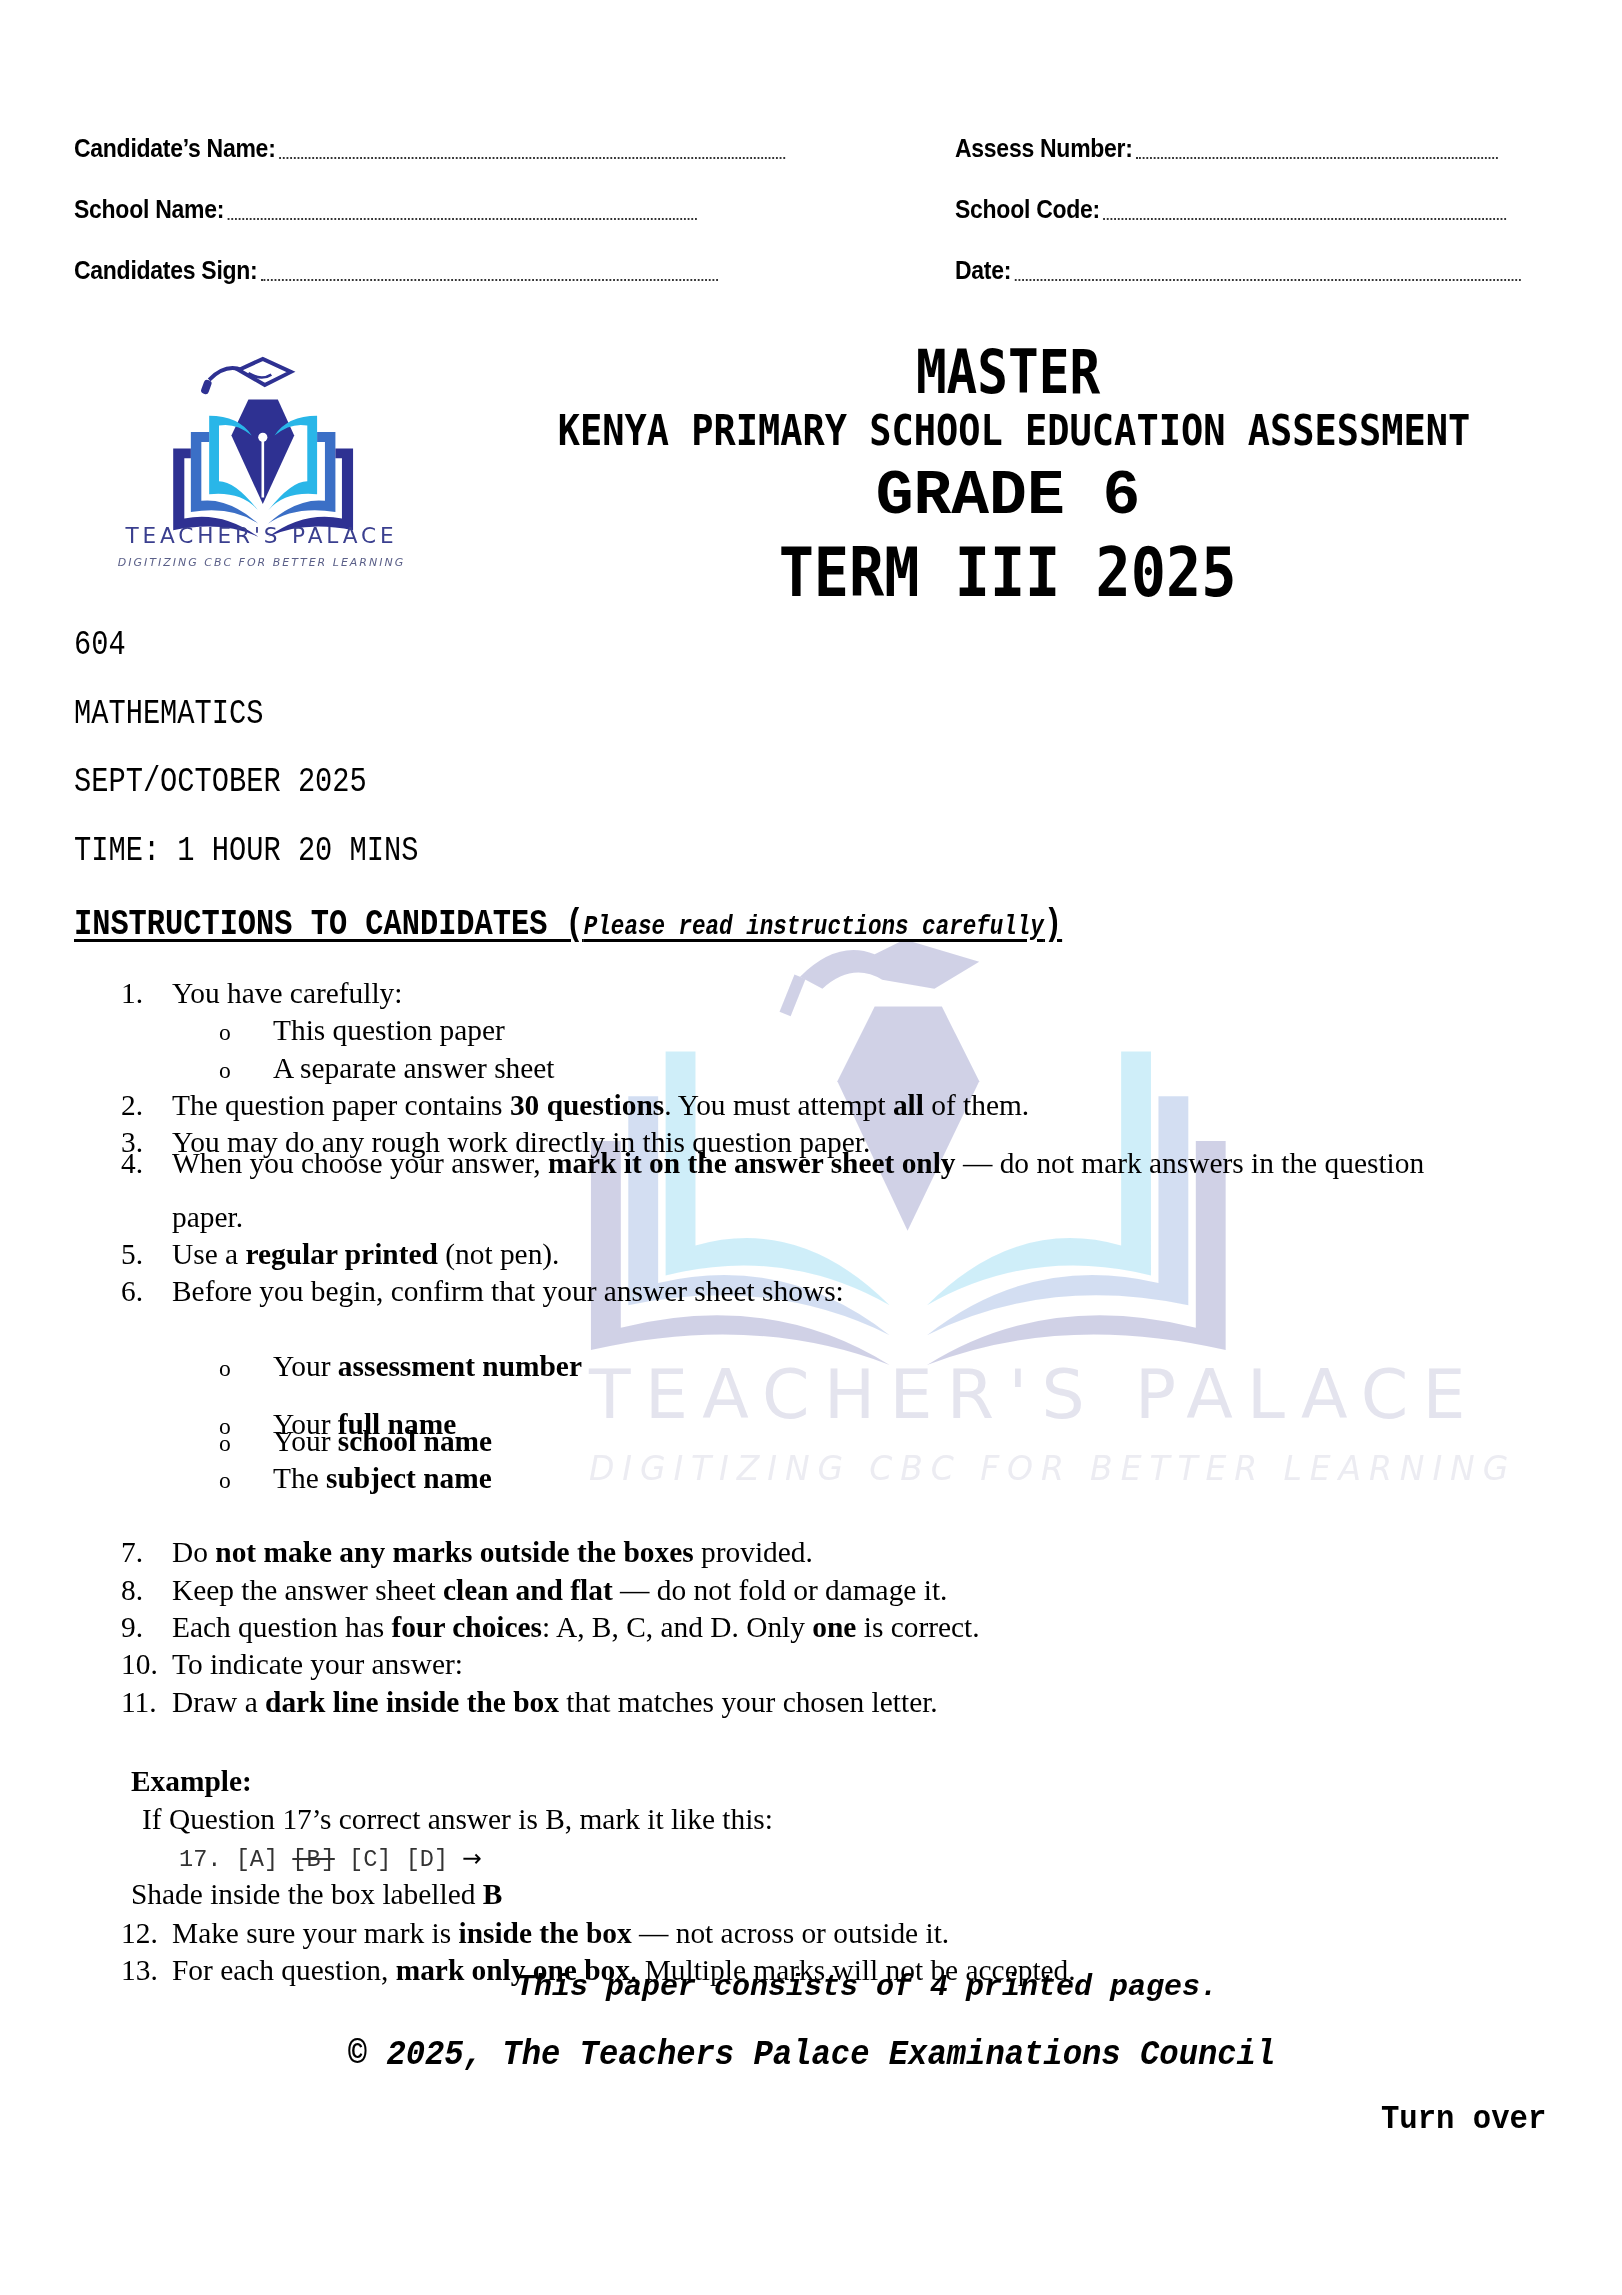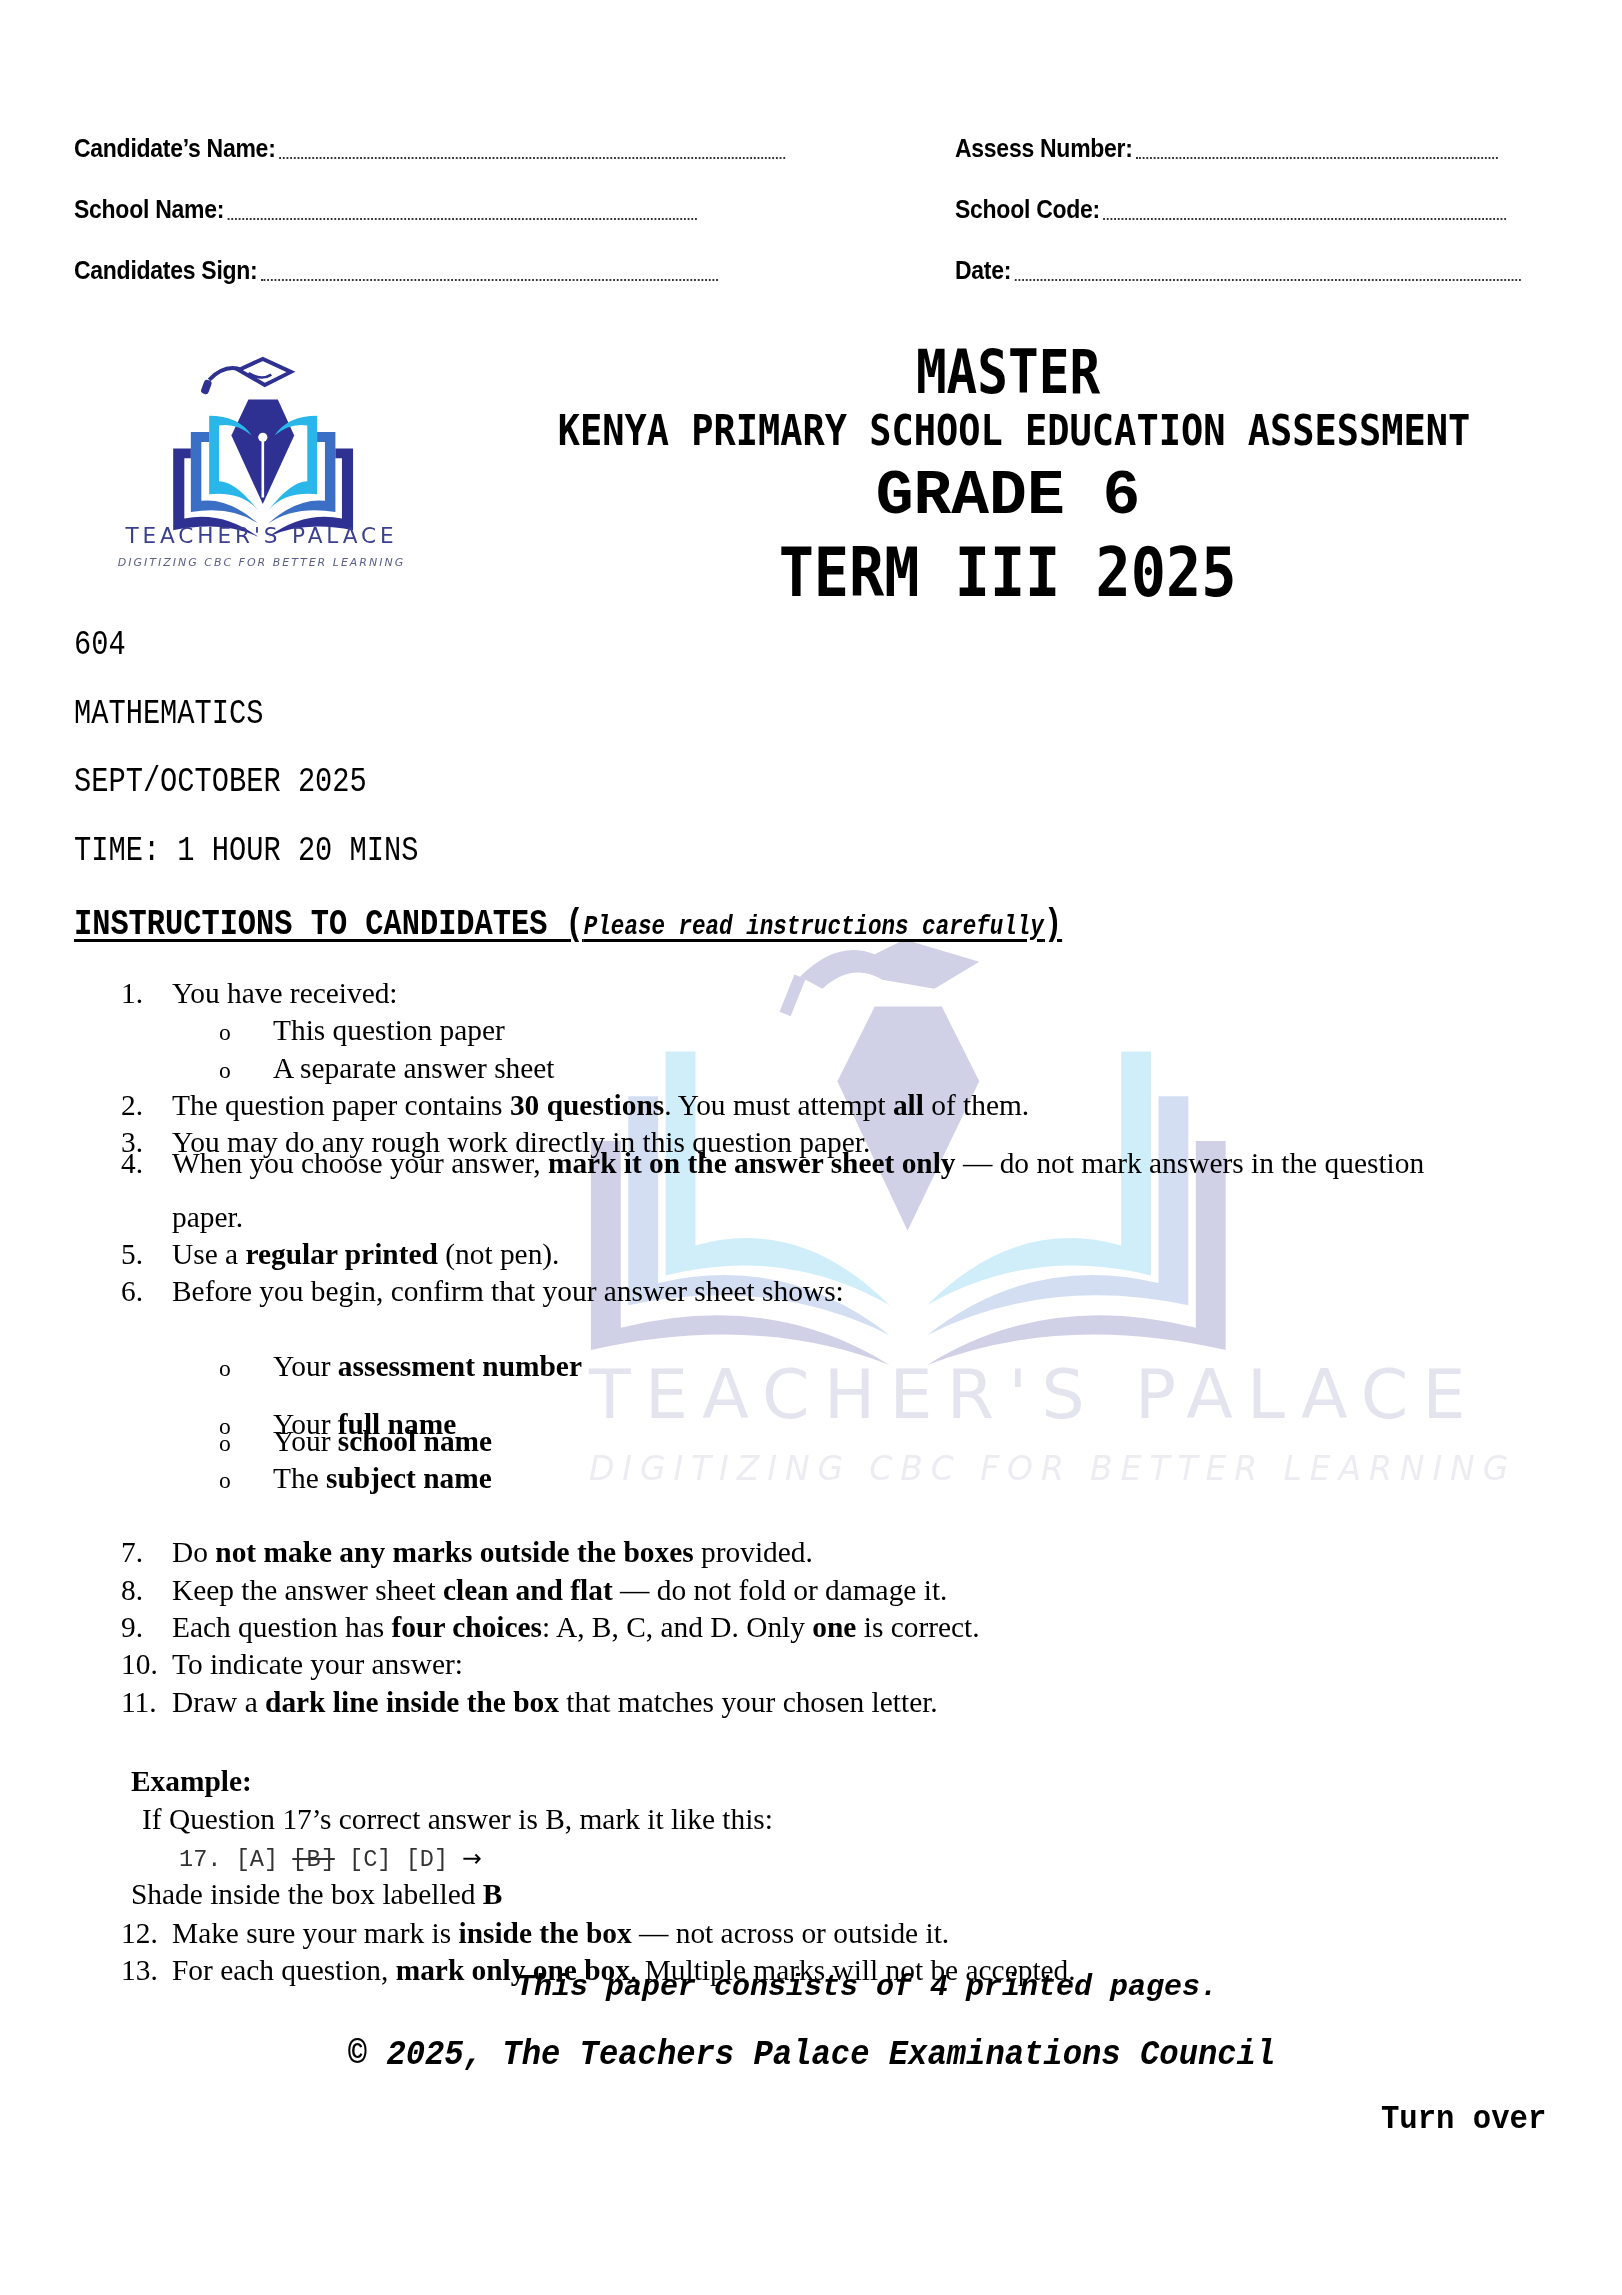--- a/index.html
+++ b/index.html
@@ -121,21 +121,21 @@
     <div class="t-term">TERM III 2025</div>
 
     <div class="meta" style="top:625px;">604</div>
     <div class="meta" style="top:694px;">MATHEMATICS</div>
     <div class="meta" style="top:762px;">SEPT/OCTOBER 2025</div>
     <div class="meta" style="top:831px;">TIME: 1 HOUR 20 MINS</div>
 
     <div class="instr-head"><span>INSTRUCTIONS TO CANDIDATES (</span><span class="sub">Please read instructions carefully</span><span>)</span></div>
 
     <div class="ol" style="top:975px;">
-      <div class="li" style="top:0;"><span class="n">1.</span><span>You have received:</span></div>
+      <div class="li" style="top:0;"><span class="n">1.</span><span>You have carefully:</span></div>
       <div class="sub-li" style="top:37px;"><span class="b">o</span><span>This question paper</span></div>
       <div class="sub-li" style="top:75px;"><span class="b">o</span><span>A separate answer sheet</span></div>
 
       <div class="li" style="top:112px;"><span class="n">2.</span><span>The question paper contains </span><b>30 questions</b><span>. You must attempt </span><b>all</b><span> of them.</span></div>
 
       <div class="li" style="top:149px;"><span class="n">3.</span><span>You may do any rough work directly in this question paper.</span></div>
 
       <div class="li" style="top:170px;"><span class="n">4.</span><span>When you choose your answer, </span><b>mark it on the answer sheet only</b><span> — do not mark answers in the question</span></div>
       <div class="cont" style="top:224px;">paper.</div>
 

